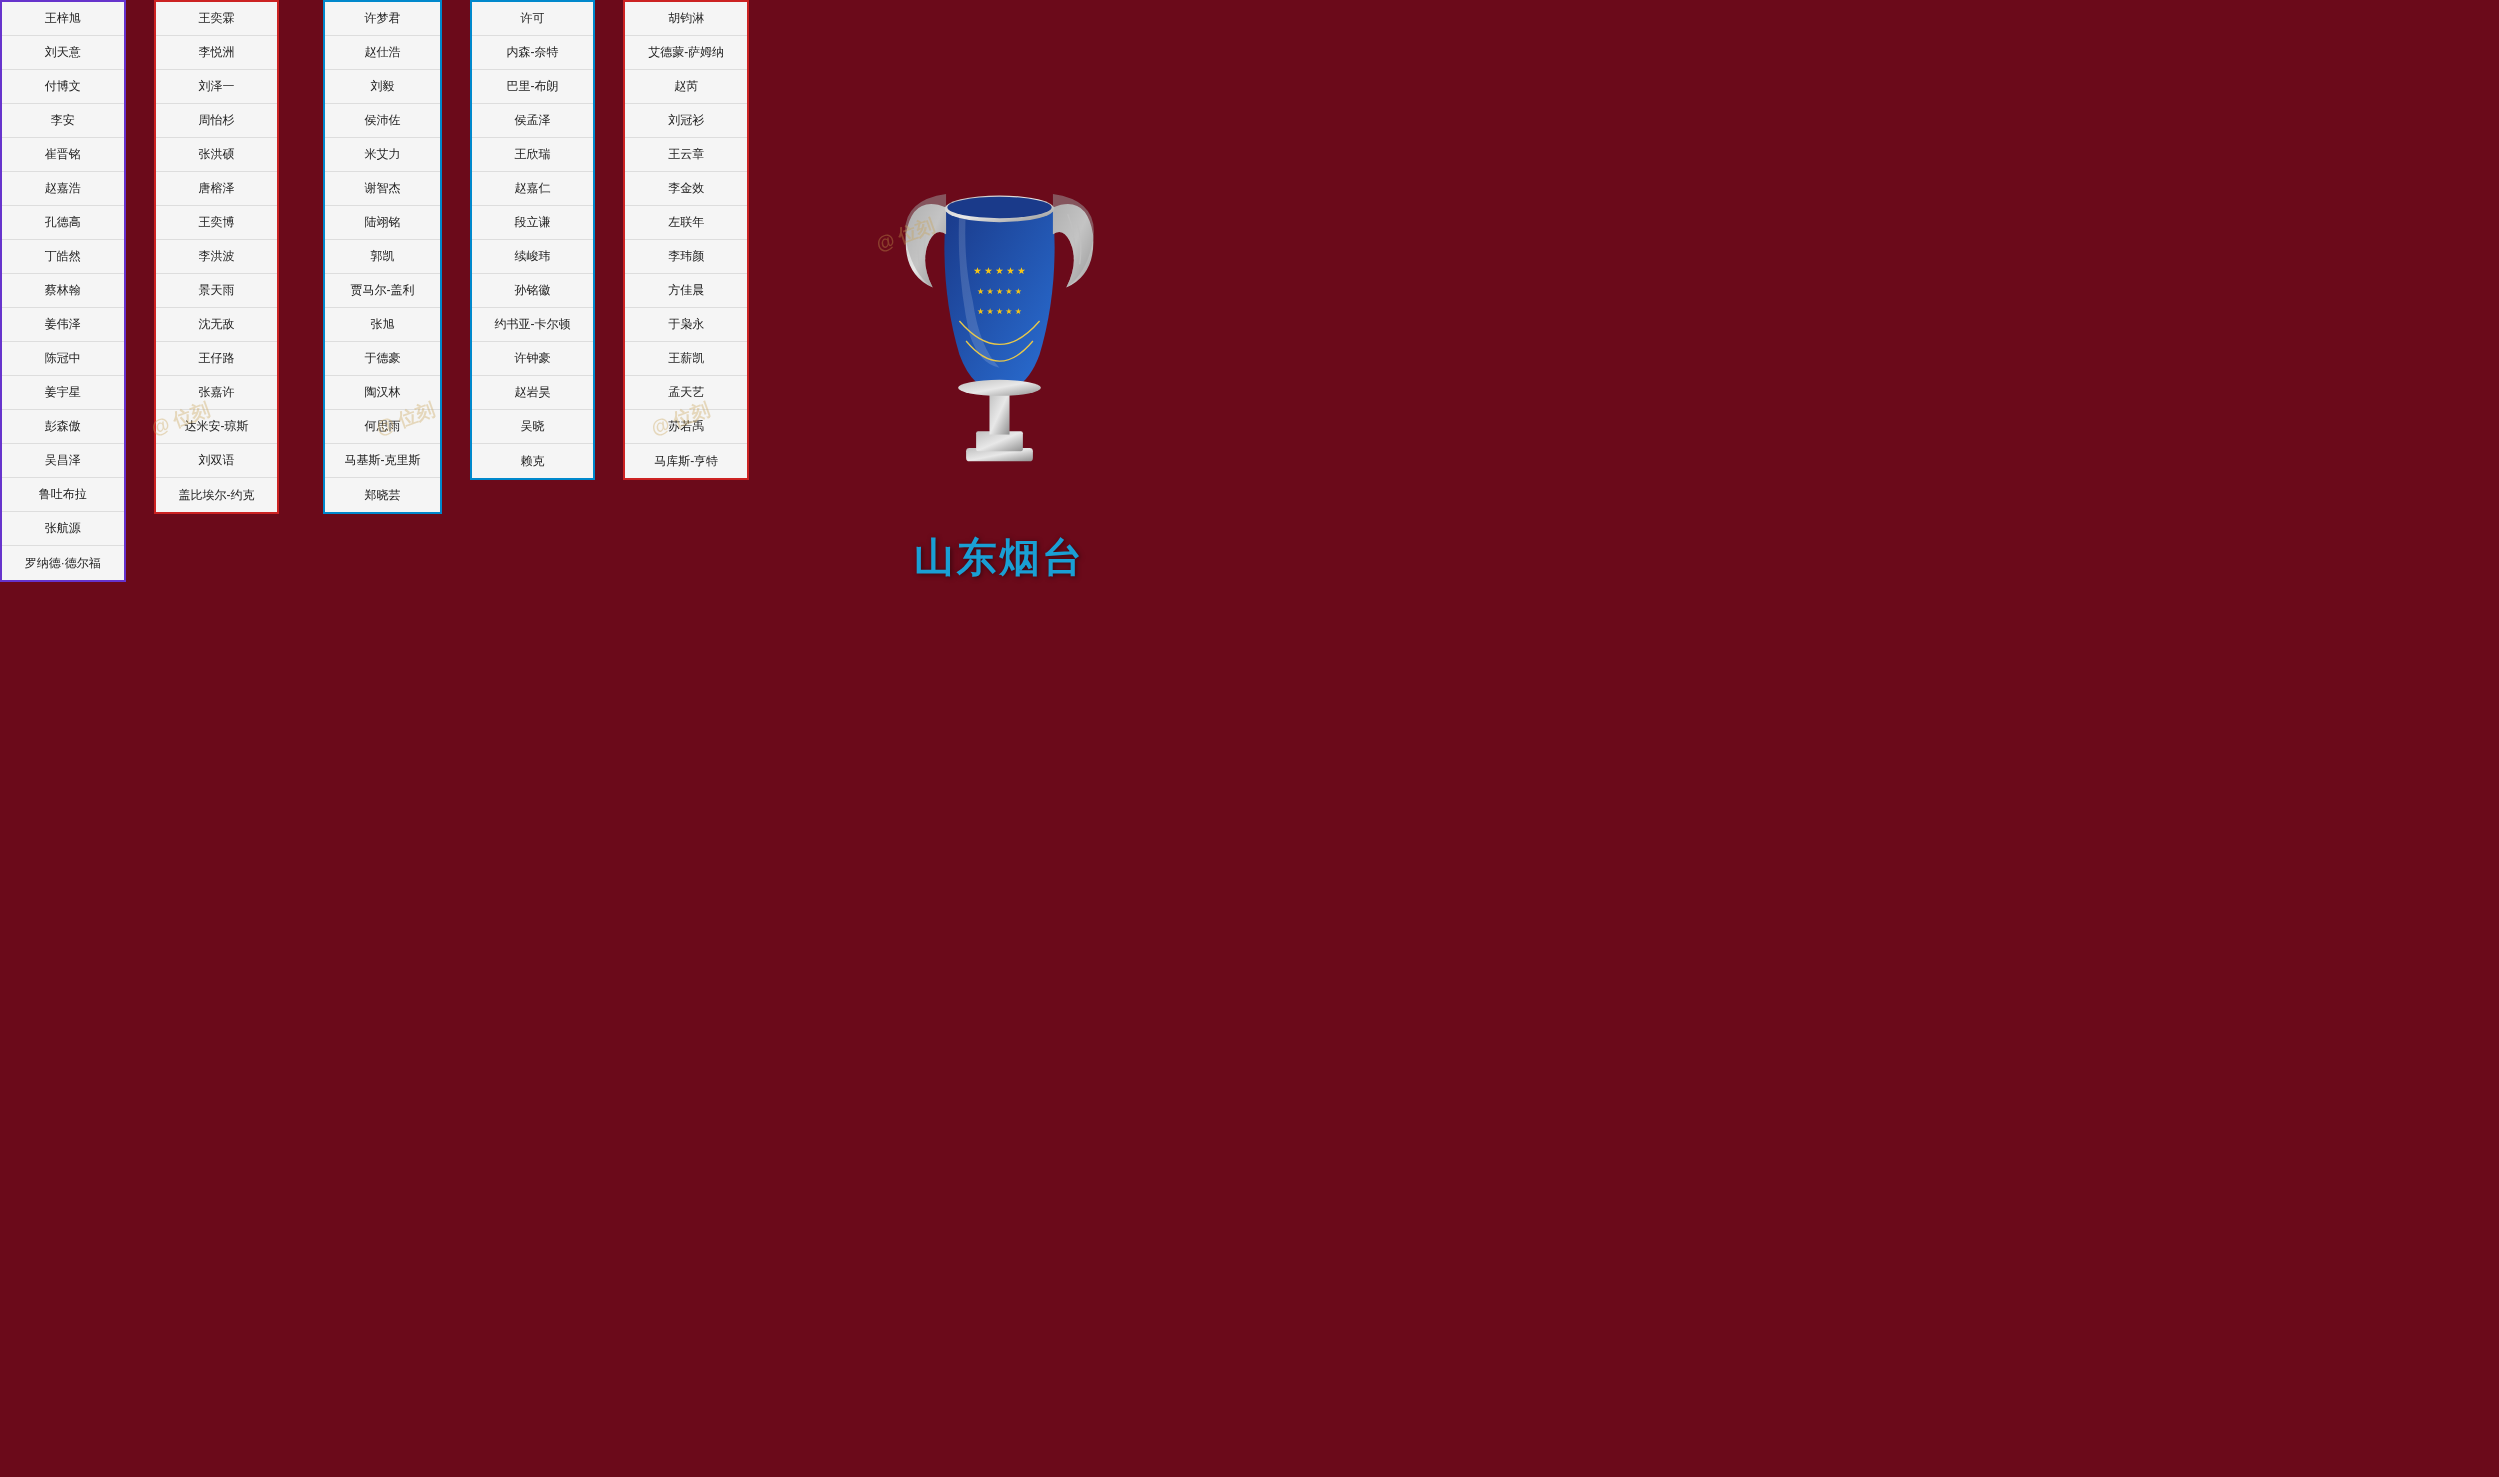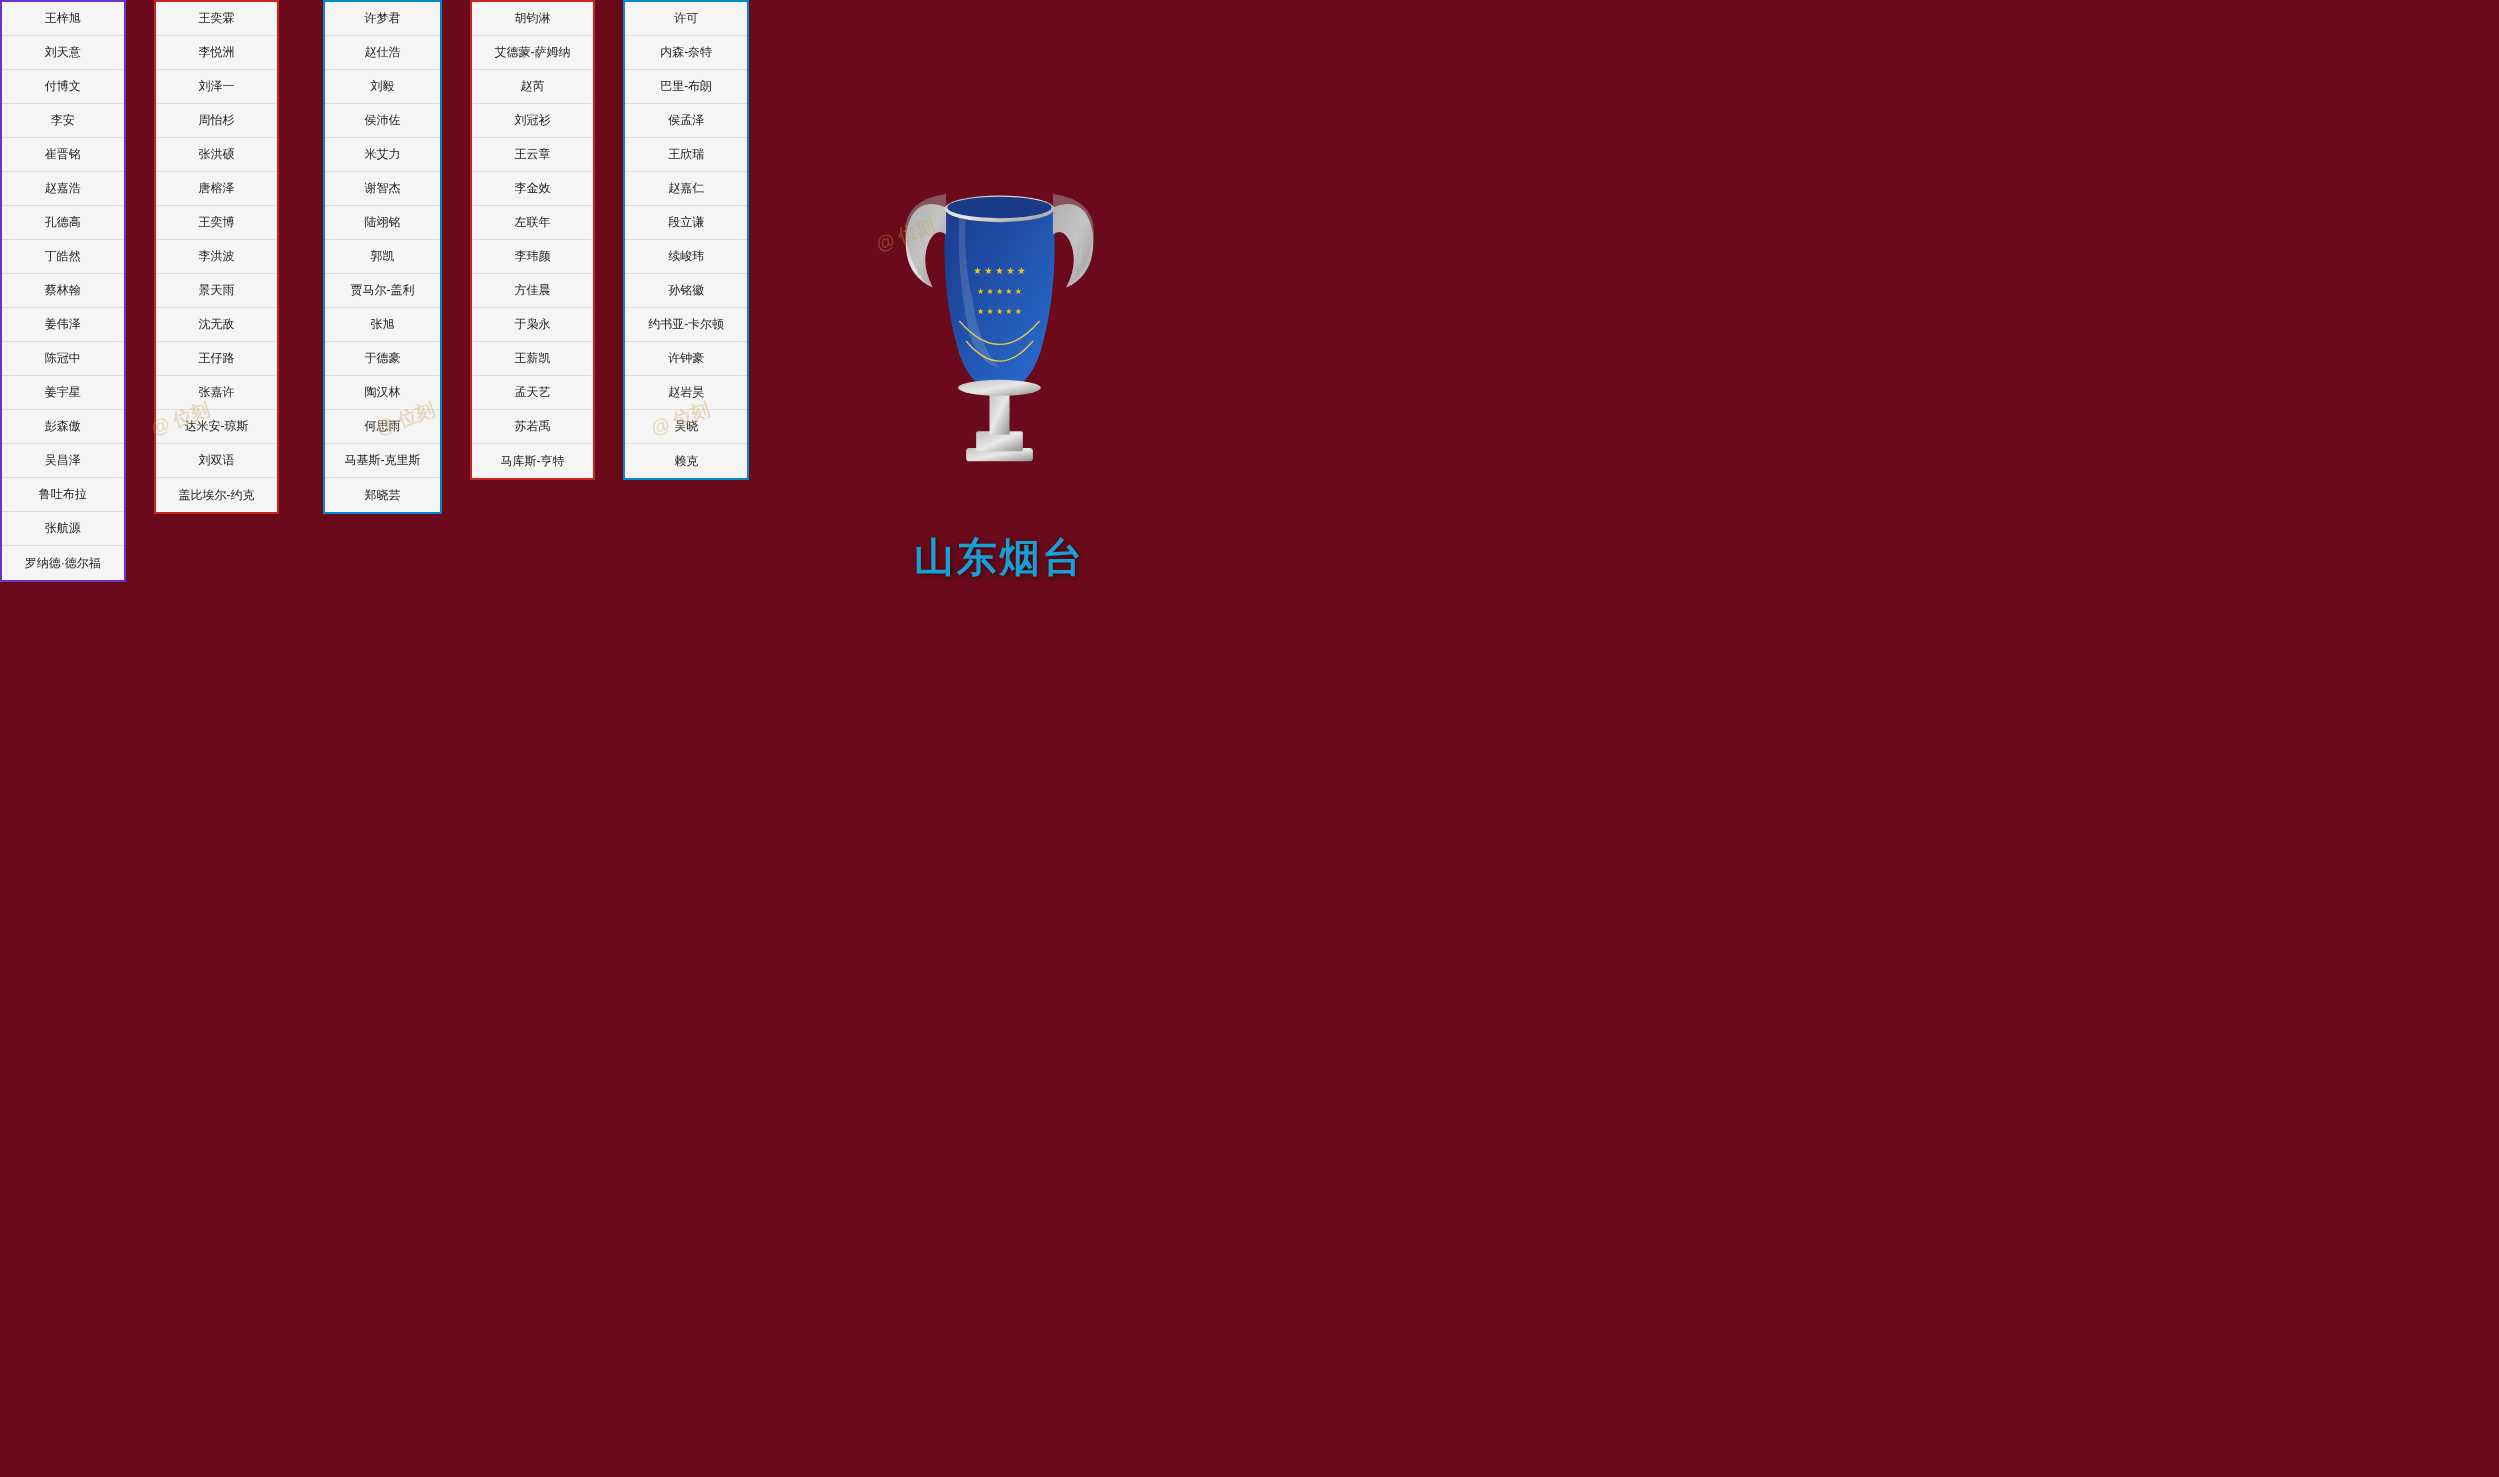--- a/index.html
+++ b/index.html
@@ -265,20 +265,46 @@
             <div class="player-item">贾马尔-盖利</div>
             <div class="player-item">张旭</div>
             <div class="player-item">于德豪</div>
             <div class="player-item">陶汉林</div>
             <div class="player-item">何思雨</div>
             <div class="player-item">马基斯-克里斯</div>
             <div class="player-item">郑晓芸</div>
           </div>
       </div>
 
+      <div class="team-col team-col-4">
+        <div class="team-logo-cell" style="background: linear-gradient(135deg, #0d7ab5 0%, #1ab5e8 100%);">
+          <div class="logo-zjlions">
+            
+            
+            
+          </div>
+        </div>
+        <div class="players-list" style="border:2px solid #0088cc;">
+        <div class="player-item">许可</div>
+            <div class="player-item">内森-奈特</div>
+            <div class="player-item">巴里-布朗</div>
+            <div class="player-item">侯孟泽</div>
+            <div class="player-item">王欣瑞</div>
+            <div class="player-item">赵嘉仁</div>
+            <div class="player-item">段立谦</div>
+            <div class="player-item">续峻玮</div>
+            <div class="player-item">孙铭徽</div>
+            <div class="player-item">约书亚-卡尔顿</div>
+            <div class="player-item">许钟豪</div>
+            <div class="player-item">赵岩昊</div>
+            <div class="player-item">吴晓</div>
+            <div class="player-item">赖克</div>
+          </div>
+      </div>
+
       <div class="team-col team-col-5">
         <div class="team-logo-cell" style="background: linear-gradient(135deg, #5a0808 0%, #8b1010 100%);">
           <div class="logo-whale">
 
             <svg width="80" height="47" viewBox="0 0 120 70">
 
               <ellipse cx="55" cy="40" rx="45" ry="22" fill="#1a5fc8"></ellipse>
               <path d="M100 35 Q115 25 118 40 Q115 52 100 46" fill="#1a5fc8"></path>
 
               <path d="M10 38 Q0 28 5 20 Q12 32 10 38Z" fill="#1a5fc8"></path>
@@ -304,46 +330,20 @@
             <div class="player-item">左联年</div>
             <div class="player-item">李玮颜</div>
             <div class="player-item">方佳晨</div>
             <div class="player-item">于枭永</div>
             <div class="player-item">王薪凯</div>
             <div class="player-item">孟天艺</div>
             <div class="player-item">苏若禹</div>
             <div class="player-item">马库斯-亨特</div>
           </div>
       </div>
-
-      <div class="team-col team-col-4">
-        <div class="team-logo-cell" style="background: linear-gradient(135deg, #0d7ab5 0%, #1ab5e8 100%);">
-          <div class="logo-zjlions">
-            
-            
-            
-          </div>
-        </div>
-        <div class="players-list" style="border:2px solid #0088cc;">
-        <div class="player-item">许可</div>
-            <div class="player-item">内森-奈特</div>
-            <div class="player-item">巴里-布朗</div>
-            <div class="player-item">侯孟泽</div>
-            <div class="player-item">王欣瑞</div>
-            <div class="player-item">赵嘉仁</div>
-            <div class="player-item">段立谦</div>
-            <div class="player-item">续峻玮</div>
-            <div class="player-item">孙铭徽</div>
-            <div class="player-item">约书亚-卡尔顿</div>
-            <div class="player-item">许钟豪</div>
-            <div class="player-item">赵岩昊</div>
-            <div class="player-item">吴晓</div>
-            <div class="player-item">赖克</div>
-          </div>
-      </div>
     </div>
   </div>
 
   <div class="right-section">
     <div class="trophy-area">
 
       <svg class="trophy-svg-wrapper" viewBox="0 0 360 500">
 
         <defs>
           <linearGradient id="trophyGrad" x1="0%" y1="0%" x2="100%" y2="100%">

